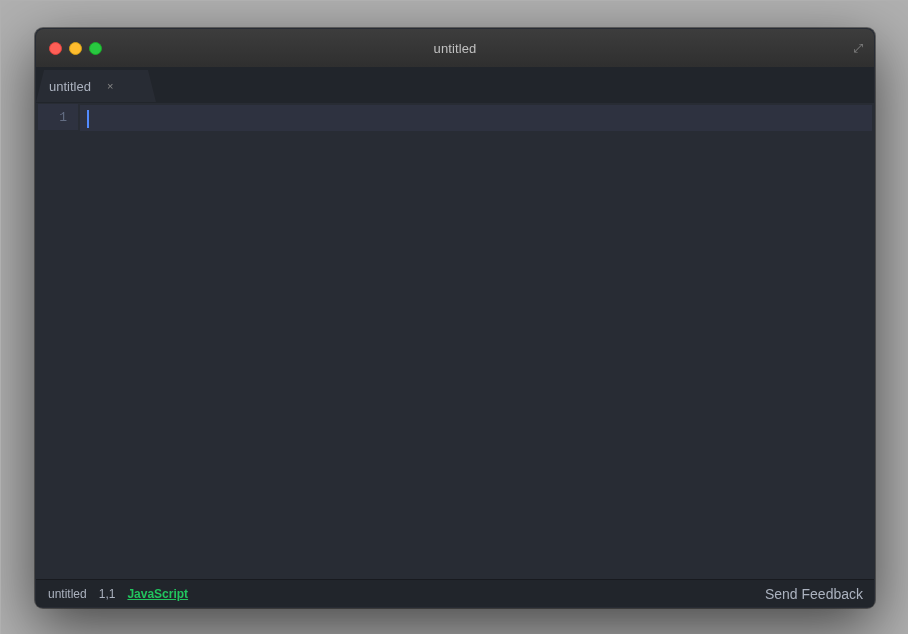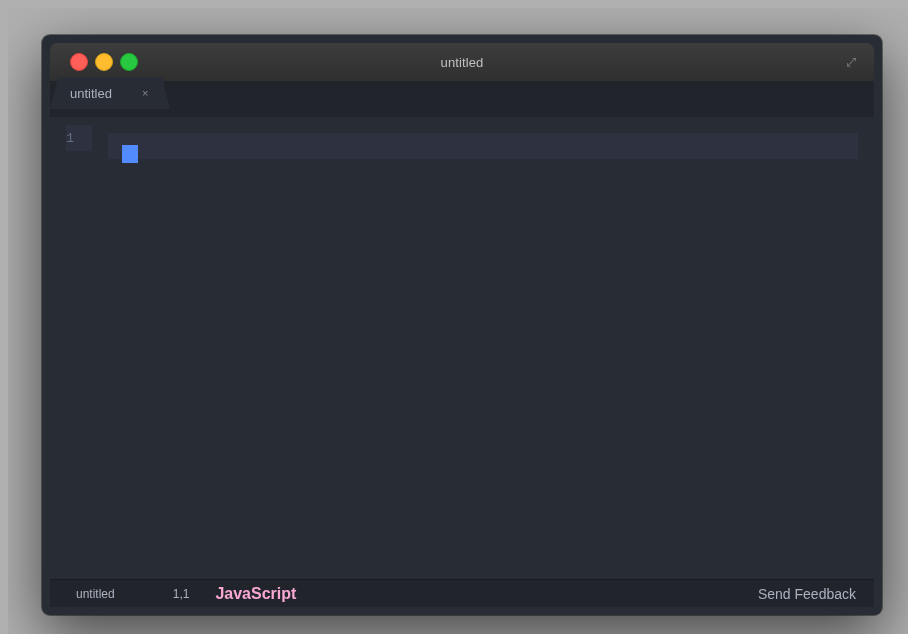--- a/index.html
+++ b/index.html
@@ -1,17 +1,17 @@
 <!DOCTYPE html>
 <html><head>
   <meta charset="utf-8">
   <style>
     * {
       margin: 0;
-      padding: 8px;
+      padding: 1px;
       box-sizing: border-box;
     }
 
     body {
       background: #b0b0b0;
       display: flex;
       justify-content: center;
       align-items: center;
       width: 908px;
       height: 634px;
@@ -196,27 +196,27 @@
     }
 
     .status-filename {
       color: #abb2bf;
       font-size: 12px;
     }
 
     .status-position {
       color: #abb2bf;
       font-size: 12px;
-      margin-left: 32px;
     }
 
     .status-language {
-      color: #f9a8d4;
-      font-size: 16px;
+      color: #22c55e;
+      font-size: 12px;
       font-weight: 600;
+      text-decoration: underline;
     }
 
     .status-feedback {
       color: #abb2bf;
       font-size: 14px;
       cursor: pointer;
     }
   </style>
 </head>
 <body>

